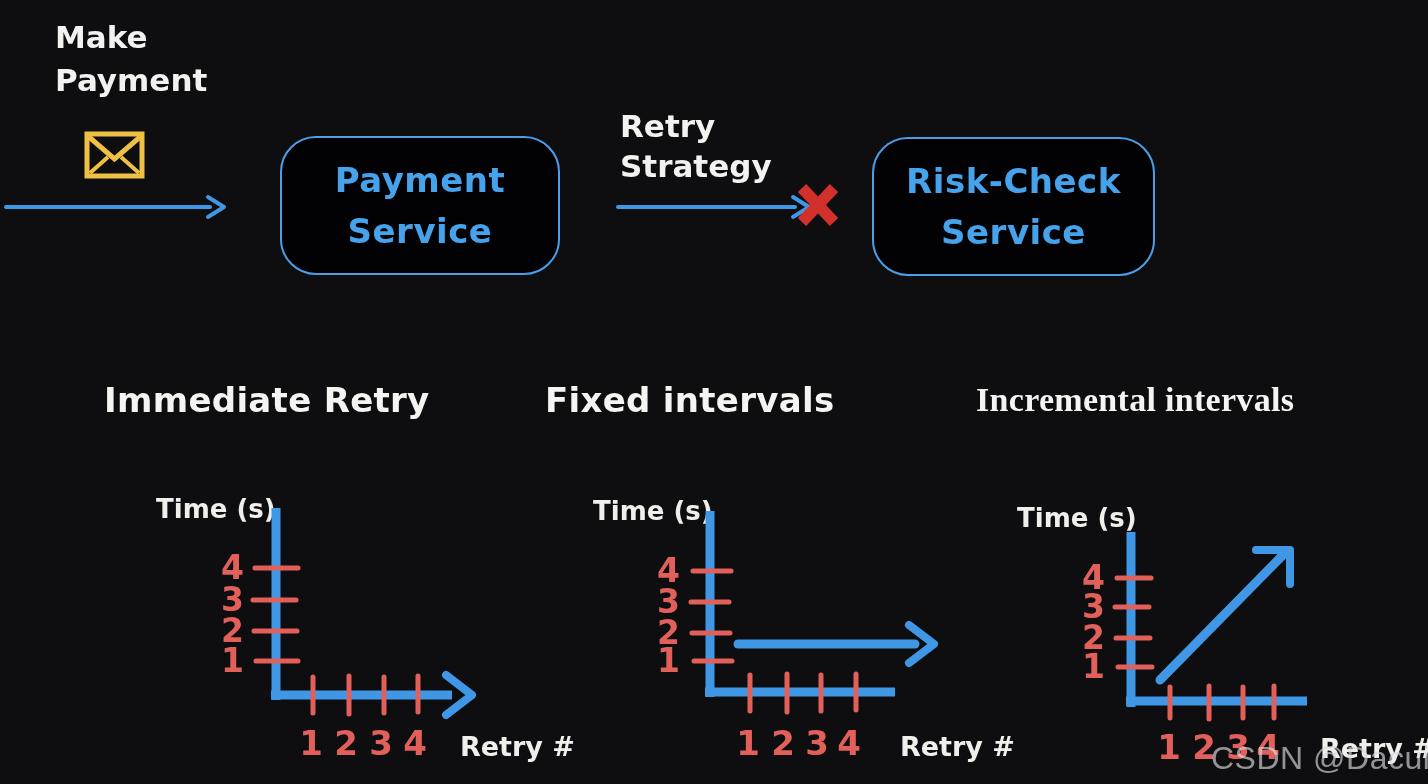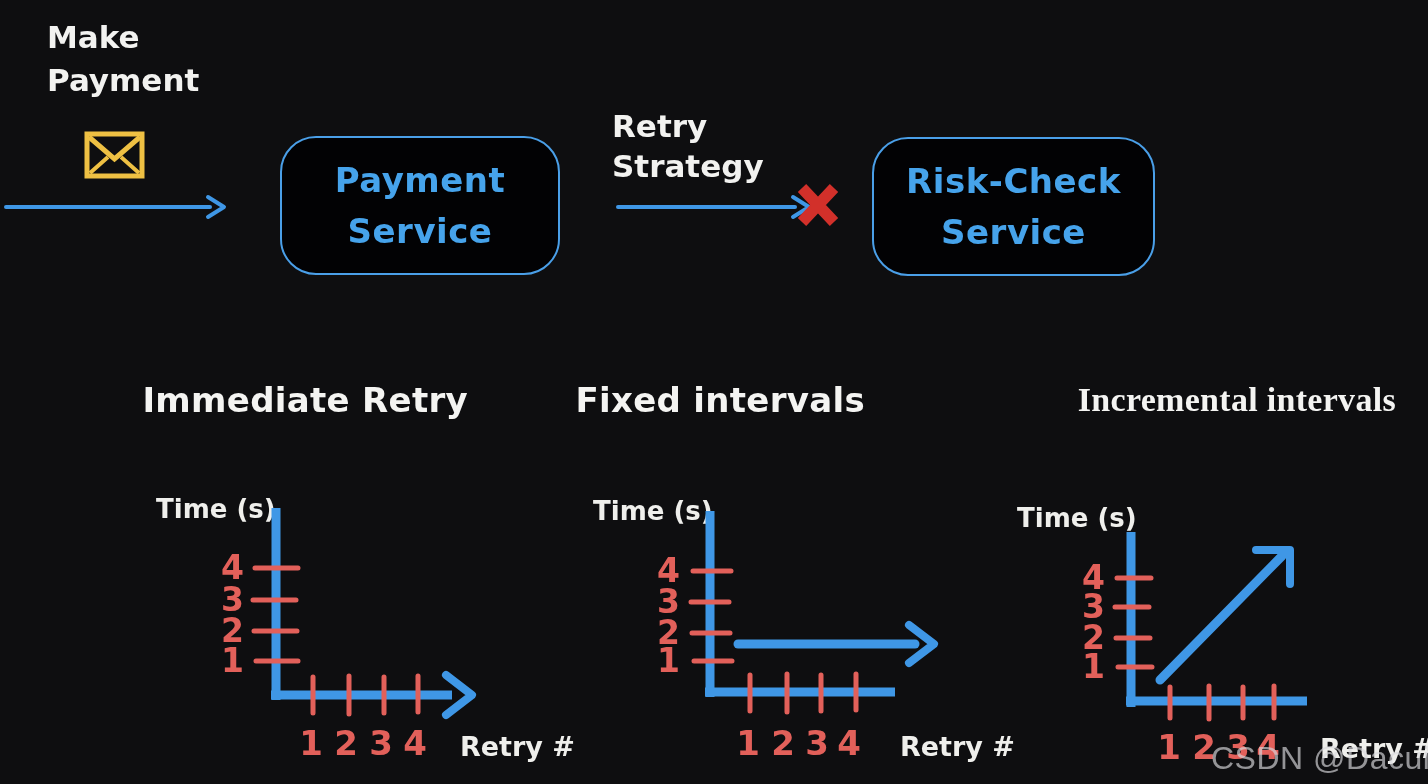--- a/index.html
+++ b/index.html
@@ -4,35 +4,35 @@
 <style>
   html,body{margin:0;padding:0;background:#060608;}
   .stage{
     position:relative;width:1428px;height:784px;overflow:hidden;
     background:#0e0e10;
     font-family:"DejaVu Sans",sans-serif;
   }
   .abs{position:absolute;}
   .hand{
     font-family:"DejaVu Sans",sans-serif;
-    font-weight:700;color:#f2f2f0;white-space:pre-line;
+    font-weight:700;color:#f2f2f0;white-space:pre-line;margin-left:8px;
   }
   .service-box{
     position:absolute;box-sizing:border-box;
     border:2.5px solid #4a9fe8;border-radius:36px;background:#020204;
     display:flex;align-items:center;justify-content:center;
   }
   .service-label{
     font-family:"DejaVu Sans",sans-serif;font-weight:700;
     font-size:34px;line-height:1.5;color:#46a3eb;
     text-align:center;white-space:pre-line;letter-spacing:.5px;
   }
   .section-title{
     position:absolute;font-weight:700;font-size:34px;color:#f4f4f2;
-    text-align:right;letter-spacing:.3px;
+    text-align:left;letter-spacing:.3px;
   }
   .watermark{
     position:absolute;font-family:"Liberation Sans",sans-serif;
     font-size:32px;color:#d9d9dd;opacity:.66;z-index:10;letter-spacing:.5px;
     white-space:nowrap;
   }
   svg{position:absolute;overflow:visible;}
   svg text{font-family:"DejaVu Sans",sans-serif;font-weight:700;}
   .axis{stroke:#3f97e6;stroke-width:9;fill:none;}
   .flowline{stroke:#3f97e6;stroke-width:4;fill:none;stroke-linecap:round;stroke-linejoin:round;}

